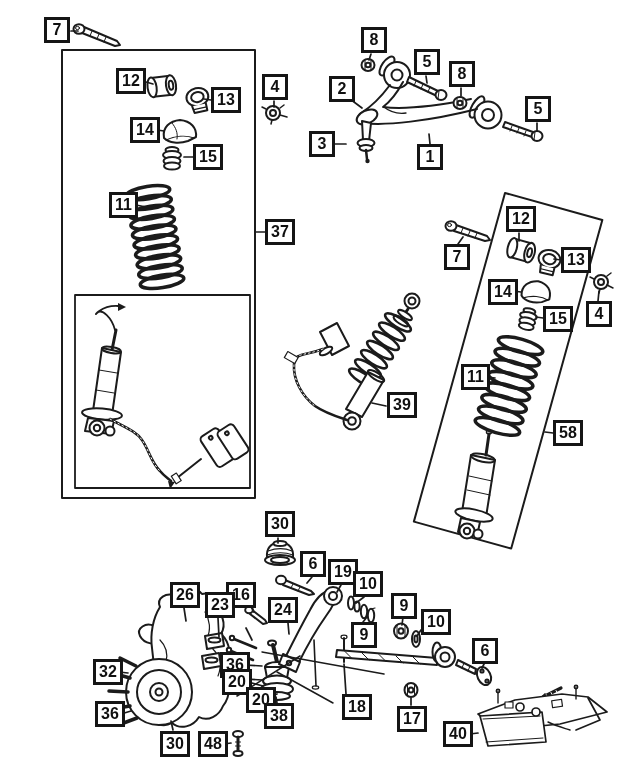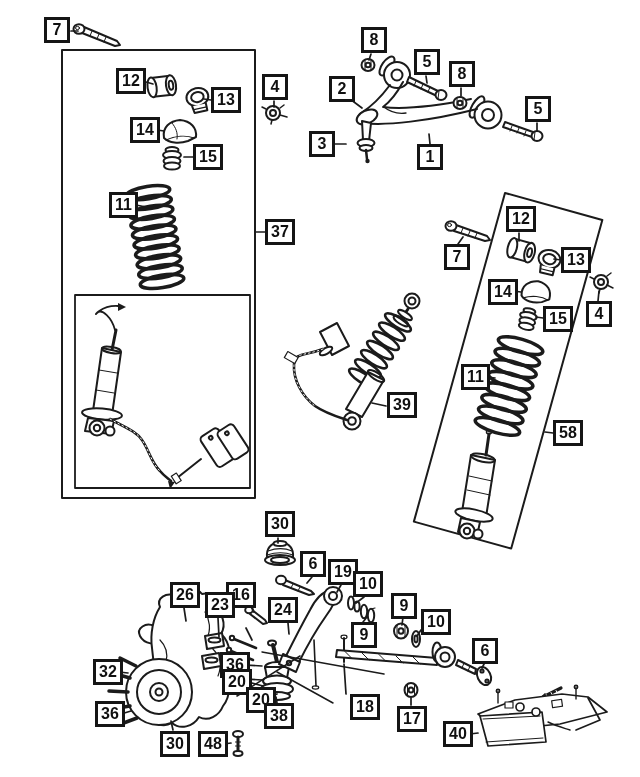--- a/index.html
+++ b/index.html
@@ -475,18 +475,18 @@
   <div class="co" style="left:268px;top:597px">24</div>
   <div class="co" style="left:391px;top:593px">9</div>
   <div class="co" style="left:421px;top:609px">10</div>
   <div class="co" style="left:93px;top:659px">32</div>
   <div class="co" style="left:222px;top:669px">20</div>
   <div class="co" style="left:246px;top:687px">20</div>
   <div class="co" style="left:95px;top:701px">36</div>
   <div class="co" style="left:264px;top:703px">38</div>
   <div class="co" style="left:160px;top:731px">30</div>
   <div class="co" style="left:198px;top:731px">48</div>
-  <div class="co" style="left:350px;top:694px">18</div>
+  <div class="co" style="left:342px;top:694px">18</div>
   <div class="co" style="left:397px;top:706px">17</div>
   <div class="co" style="left:472px;top:638px">6</div>
   <div class="co" style="left:443px;top:721px">40</div>
 
 </div>
 
 </body></html>

